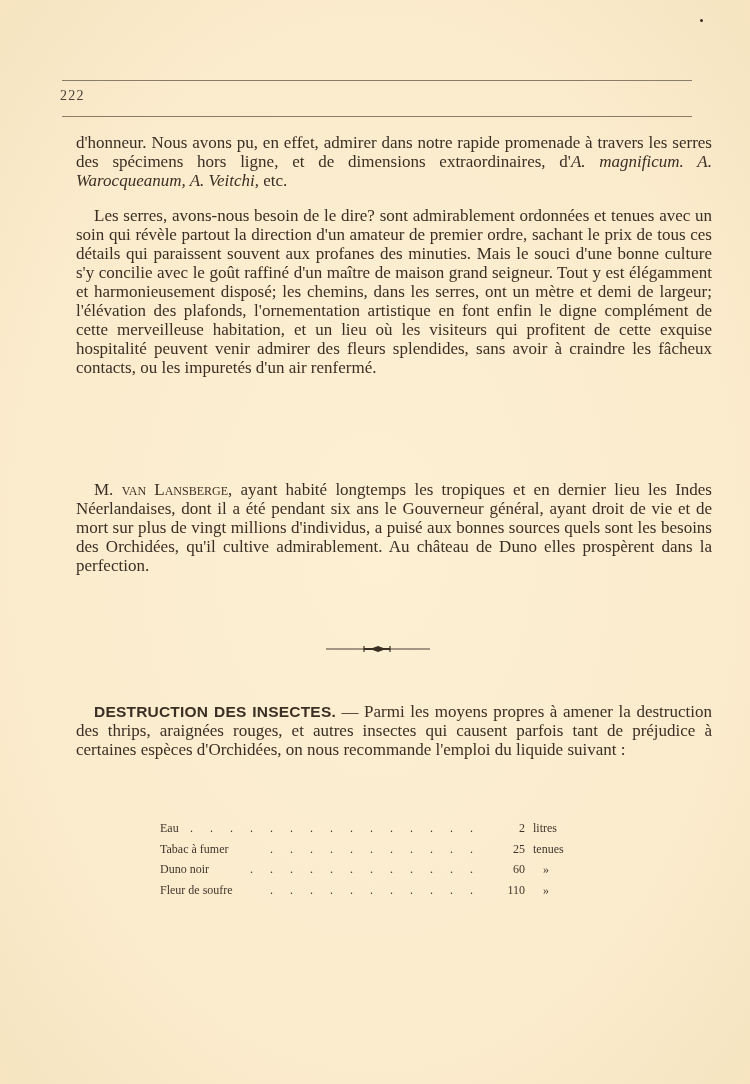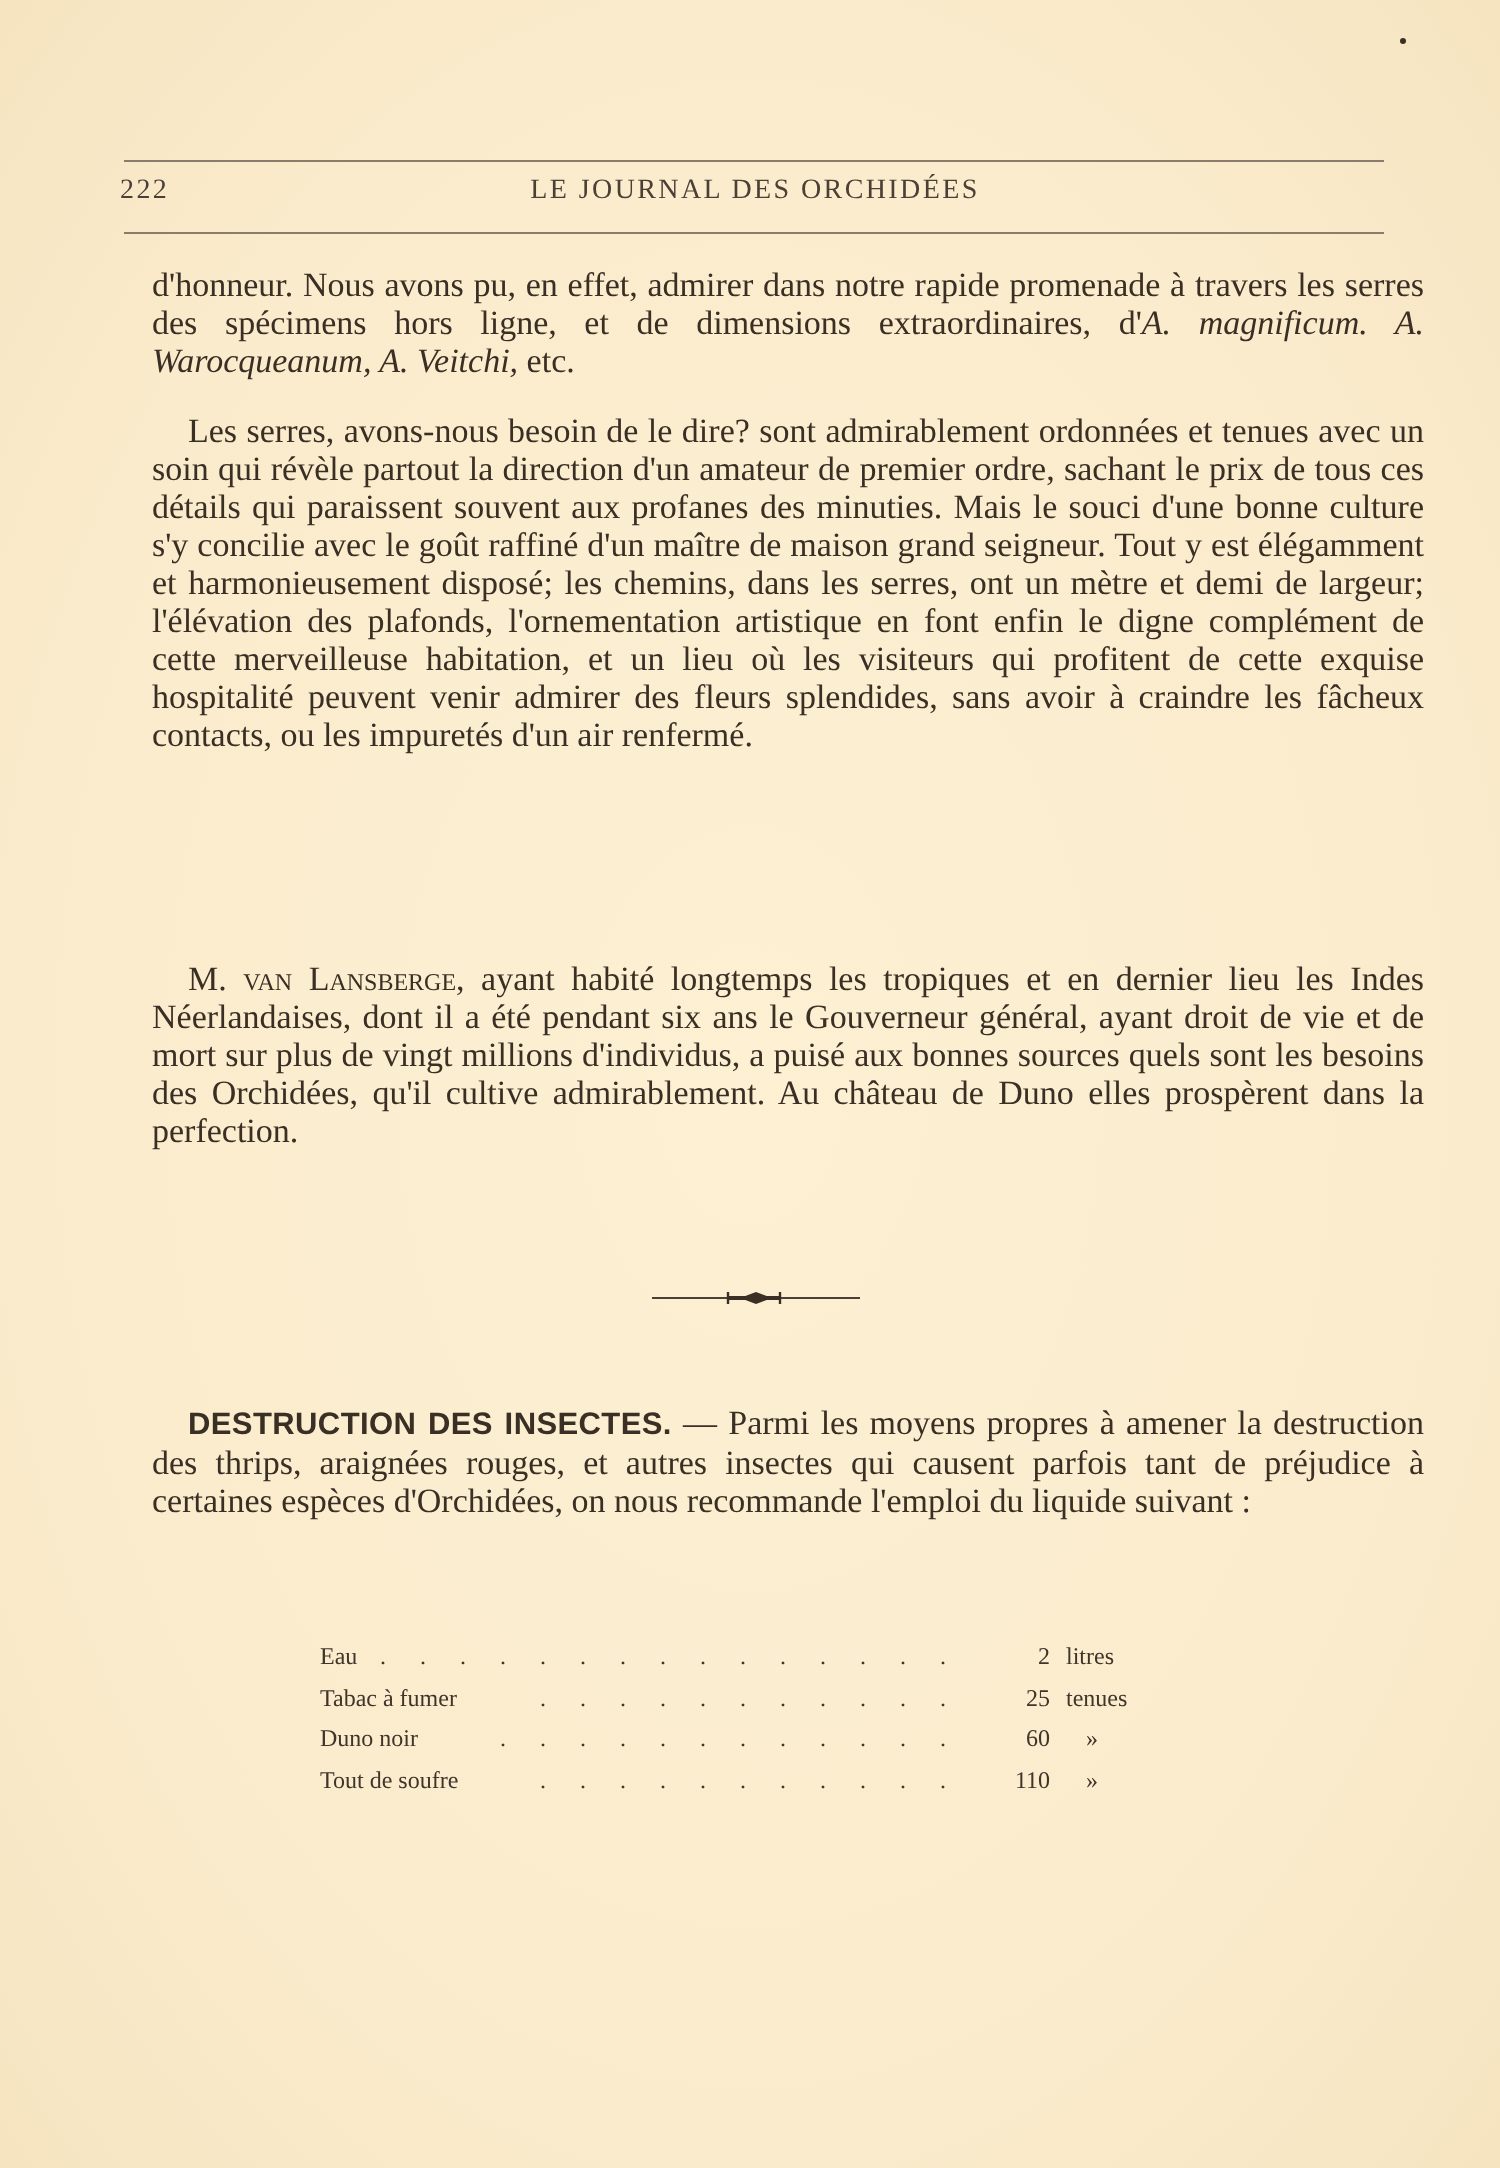--- a/index.html
+++ b/index.html
@@ -67,21 +67,20 @@
 </head>
 <body>
 
 <div class="page">
 
   <div class="speck" style="left:700px;top:19px;"></div>
 
   <div class="rule top"></div>
   <div class="running-head">
     <span class="page-number">222</span>
-    <span class="journal-title">LE JOURNAL DES ORCHIDÉES</span>
   </div>
   <div class="rule bottom"></div>
 
   <div class="body-text p1">
     <p><span>d'honneur. Nous avons pu, en effet, admirer dans notre rapide promenade à travers les serres des spécimens hors ligne, et de dimensions extraordinaires, d'</span><span class="ital">A. magnificum. A. Warocqueanum, A. Veitchi,</span><span> etc.</span></p>
   </div>
 
   <div class="body-text p2">
     <p class="indent">Les serres, avons-nous besoin de le dire? sont admirablement ordonnées et tenues avec un soin qui révèle partout la direction d'un amateur de premier ordre, sachant le prix de tous ces détails qui paraissent souvent aux profanes des minuties. Mais le souci d'une bonne culture s'y concilie avec le goût raffiné d'un maître de maison grand seigneur. Tout y est élégamment et harmonieusement disposé; les chemins, dans les serres, ont un mètre et demi de largeur; l'élévation des plafonds, l'ornementation artistique en font enfin le digne complément de cette merveilleuse habitation, et un lieu où les visiteurs qui profitent de cette exquise hospitalité peuvent venir admirer des fleurs splendides, sans avoir à craindre les fâcheux contacts, ou les impuretés d'un air renfermé.</p>
   </div>
@@ -115,21 +114,21 @@
       <span class="recipe-qty">25</span>
       <span class="recipe-unit">tenues</span>
     </div>
     <div class="recipe-row">
       <span class="recipe-name">Duno noir</span>
       <span class="recipe-dots">. . . . . . . . . . . .</span>
       <span class="recipe-qty">60</span>
       <span class="recipe-unit ditto">»</span>
     </div>
     <div class="recipe-row">
-      <span class="recipe-name">Tout de soufre</span>
+      <span class="recipe-name">Fleur de soufre</span>
       <span class="recipe-dots">. . . . . . . . . . .</span>
       <span class="recipe-qty">110</span>
       <span class="recipe-unit ditto">»</span>
     </div>
   </div>
 
 
 </div>
 
 </body></html>

